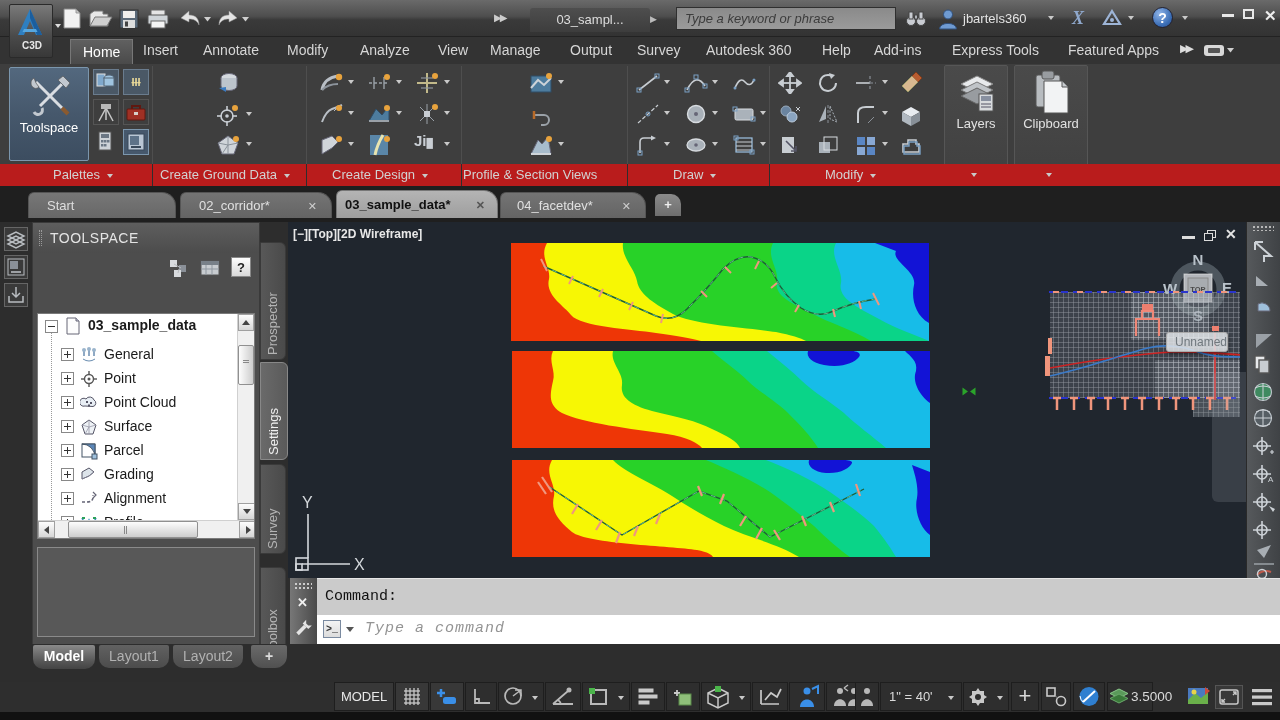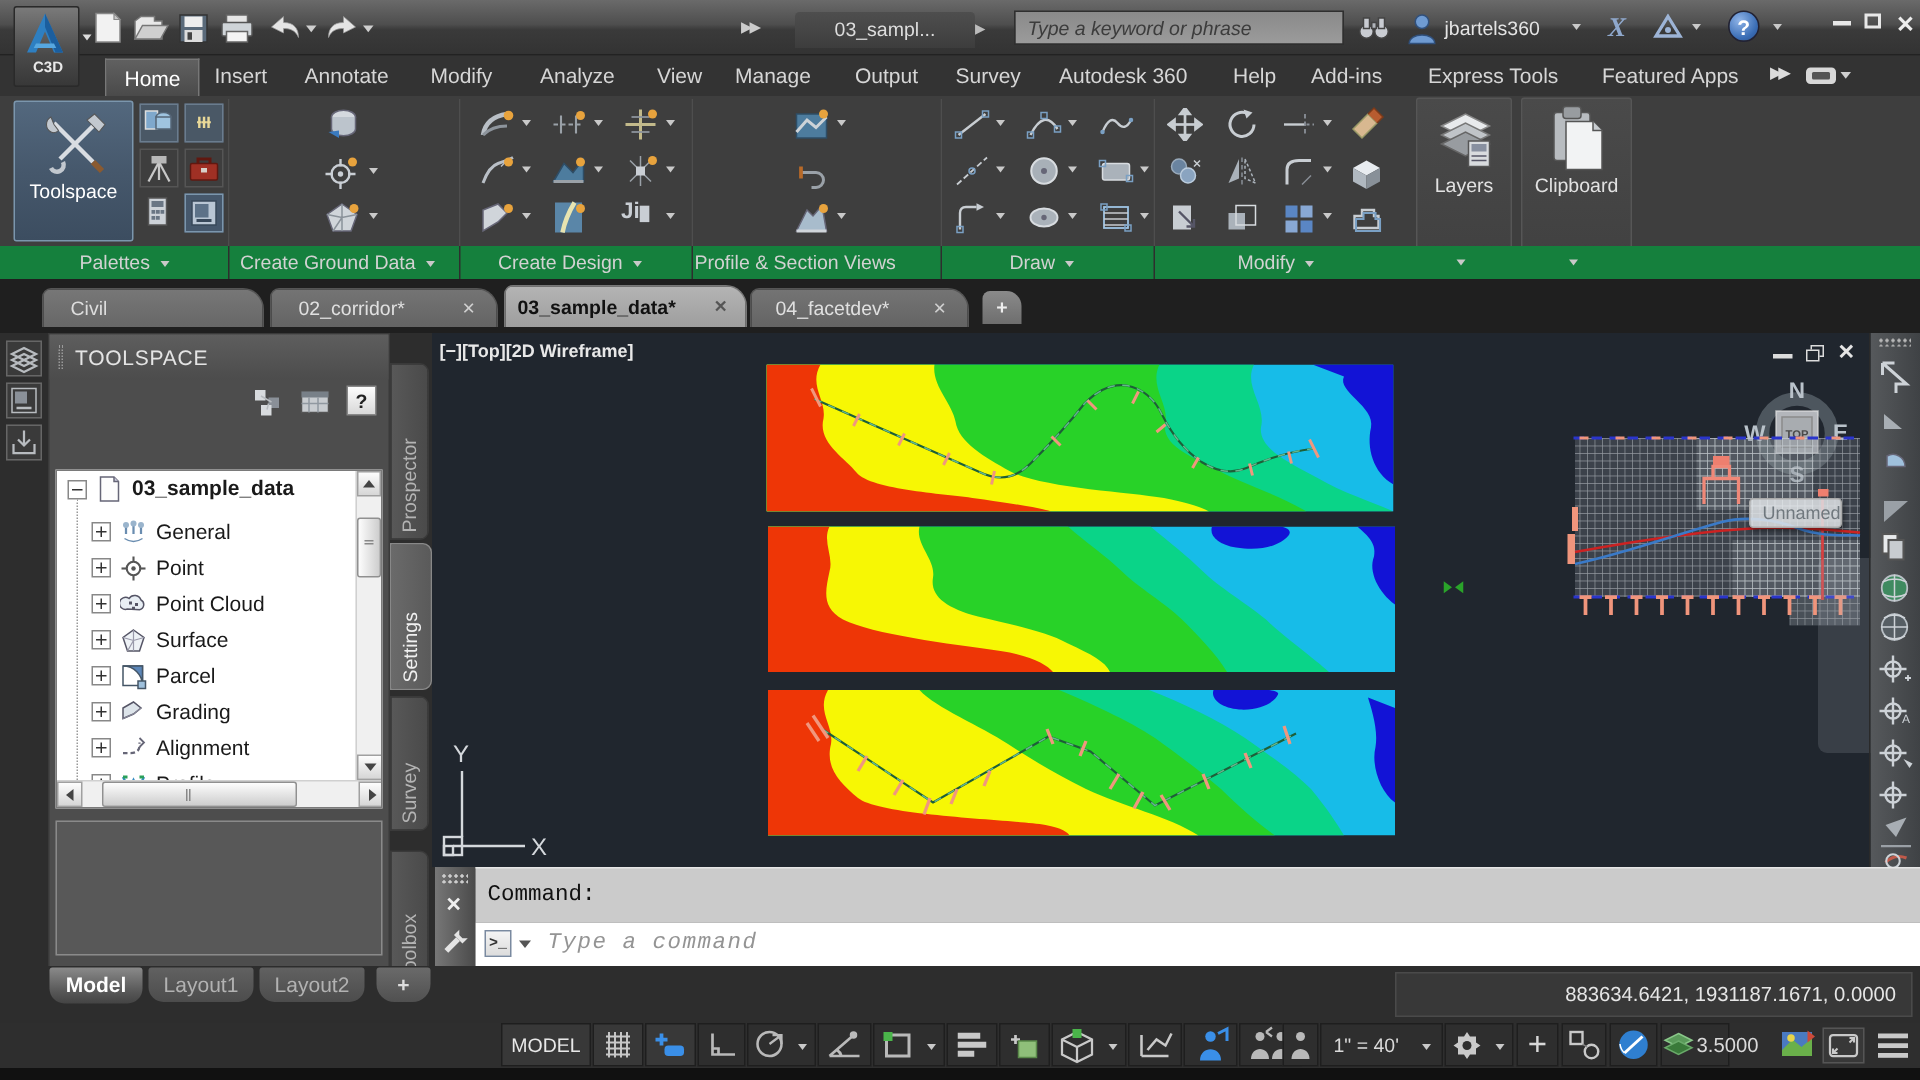--- a/index.html
+++ b/index.html
@@ -408,38 +408,38 @@
         <rect x="24" y="24" width="14" height="17" fill="#d8dbde" stroke="#555"></rect>
         <rect x="26" y="26" width="10" height="5" fill="#8890a0"></rect>
         <g stroke="#556" stroke-width="1">
             <line x1="26" y1="34" x2="36" y2="34"></line>
             <line x1="26" y1="37" x2="36" y2="37"></line>
           </g>
       </svg>
       <div style="position:absolute;left:0;top:50px;width:100%;text-align:center;color:#e2e2e2;font-size:13px;">Layers</div>
     </div>
   </div>
-  <div class="abs" id="ribbonlabels" style="left:0;top:164px;width:1280px;height:22px;background:#15803d;color:#d2d2d2;font-size:13px;">
+  <div class="abs" id="ribbonlabels" style="left:0;top:164px;width:1280px;height:22px;background:#b91c1c;color:#d2d2d2;font-size:13px;">
     <div class="abs" style="left:152px;top:0;width:1px;height:22px;background:#2e2e2e;"></div>
     <div class="abs" style="left:306px;top:0;width:1px;height:22px;background:#2e2e2e;"></div>
     <div class="abs" style="left:461px;top:0;width:1px;height:22px;background:#2e2e2e;"></div>
     <div class="abs" style="left:627px;top:0;width:1px;height:22px;background:#2e2e2e;"></div>
     <div class="abs" style="left:769px;top:0;width:1px;height:22px;background:#2e2e2e;"></div>
     <span class="abs" style="left:53px;top:3px;">Palettes <span class="caret" style="margin-left:3px;"></span></span>
     <span class="abs" style="left:160px;top:3px;">Create Ground Data <span class="caret" style="margin-left:3px;"></span></span>
     <span class="abs" style="left:332px;top:3px;">Create Design <span class="caret" style="margin-left:3px;"></span></span>
     <span class="abs" style="left:463px;top:3px;">Profile &amp; Section Views</span>
     <span class="abs" style="left:673px;top:3px;">Draw <span class="caret" style="margin-left:3px;"></span></span>
     <span class="abs" style="left:825px;top:3px;">Modify <span class="caret" style="margin-left:3px;"></span></span>
     <span class="abs caret" style="left:971px;top:9px;"></span>
     <span class="abs caret" style="left:1046px;top:9px;"></span>
   </div>
 
   <div class="abs" id="filetabs" style="left:0;top:186px;width:1280px;height:36px;background:#1f1f1f;font-size:13px;">
-    <div class="abs" style="left:28px;top:6px;width:148px;height:26px;background:linear-gradient(#777,#676767);color:#ddd;border-radius:6px 14px 0 0;line-height:26px;padding-left:18px;border:1px solid #555;border-bottom:none;">Civil</div>
+    <div class="abs" style="left:28px;top:6px;width:148px;height:26px;background:linear-gradient(#777,#676767);color:#ddd;border-radius:6px 14px 0 0;line-height:26px;padding-left:18px;border:1px solid #555;border-bottom:none;">Start</div>
     <div class="abs" style="left:180px;top:6px;width:152px;height:26px;background:linear-gradient(#747474,#646464);color:#e0e0e0;border-radius:6px 14px 0 0;line-height:26px;padding-left:18px;border:1px solid #555;border-bottom:none;">02_corridor*<span style="position:absolute;right:14px;color:#cfcfcf;font-size:11px;">✕</span></div>
     <div class="abs" style="left:336px;top:4px;width:162px;height:28px;background:linear-gradient(#b4b4b4,#9e9e9e);color:#111;font-weight:bold;border-radius:6px 14px 0 0;line-height:28px;padding-left:8px;border:1px solid #777;border-bottom:none;z-index:2;">03_sample_data*<span style="position:absolute;right:12px;color:#555;font-size:11px;">✕</span></div>
     <div class="abs" style="left:500px;top:6px;width:146px;height:26px;background:linear-gradient(#747474,#646464);color:#e0e0e0;border-radius:6px 14px 0 0;line-height:26px;padding-left:16px;border:1px solid #555;border-bottom:none;">04_facetdev*<span style="position:absolute;right:14px;color:#cfcfcf;font-size:11px;">✕</span></div>
     <div class="abs" style="left:655px;top:8px;width:26px;height:22px;background:linear-gradient(#8a8a8a,#6e6e6e);border-radius:5px 10px 0 0;color:#eee;font-weight:bold;text-align:center;line-height:22px;">+</div>
   </div>
 
   <div class="abs" id="dockstrip" style="left:0;top:222px;width:32px;height:498px;background:#2d2d2d;">
     <div class="abs" style="left:4px;top:5px;width:24px;height:24px;border:1px solid #666;background:#3a3a3a;"><svg width="22" height="22" viewBox="0 0 22 22">
           <g fill="none" stroke="#b8bcc0" stroke-width="1.5">
             <path d="M3 8 L11 4 L19 8 L11 12 Z"></path>
@@ -878,21 +878,20 @@
       <span style="position:absolute;left:48px;top:5px;font-family:'Liberation Mono',monospace;font-size:15px;font-style:italic;color:#949494;letter-spacing:1px;">Type a command</span>
     </div>
   </div>
 
   <div class="abs" id="layouttabs" style="left:0;top:644px;width:1280px;height:38px;background:#2d2d2d;font-size:14px;">
     <div class="abs" style="left:33px;top:1px;width:62px;height:24px;background:linear-gradient(#8a8a8a,#555 70%,#444);border-radius:2px 2px 10px 10px;color:#fff;font-weight:bold;text-align:center;line-height:23px;">Model</div>
     <div class="abs" style="left:99px;top:1px;width:70px;height:23px;background:linear-gradient(#616161,#4c4c4c);border-radius:2px 2px 10px 10px;color:#b2b2b2;text-align:center;line-height:22px;">Layout1</div>
     <div class="abs" style="left:173px;top:1px;width:70px;height:23px;background:linear-gradient(#616161,#4c4c4c);border-radius:2px 2px 10px 10px;color:#b2b2b2;text-align:center;line-height:22px;">Layout2</div>
     <div class="abs" style="left:251px;top:1px;width:36px;height:23px;background:linear-gradient(#6a6a6a,#505050);border-radius:2px 2px 12px 12px;color:#ddd;font-weight:bold;text-align:center;line-height:22px;">+</div>
 
-    <div class="abs" style="left:930px;top:4px;width:345px;height:30px;background:#383838;border:1px solid #4a4a4a;color:#e6e6e6;font-size:13.5px;line-height:28px;text-align:right;padding-right:10px;">883634.6421, 1931187.1671, 0.0000</div>
   </div>
   <div class="abs" id="statusbar" style="left:0;top:682px;width:1280px;height:30px;background:#2e2e2e;">
     <div class="abs" style="left:334px;top:0px;width:60px;height:29px;background:#383838;border:1px solid #1e1e1e;color:#e8e8e8;font-size:13px;text-align:center;line-height:27px;">MODEL</div>
     <div class="abs" style="left:395px;top:0px;width:34px;height:29px;background:#383838;border:1px solid #1e1e1e;"><svg width="32" height="27" viewBox="0 0 32 27">
           <g stroke="#c9c9c9" stroke-width="1.3">
             <line x1="10" y1="5" x2="10" y2="22"></line>
             <line x1="14" y1="5" x2="14" y2="22"></line>
             <line x1="18" y1="5" x2="18" y2="22"></line>
             <line x1="22" y1="5" x2="22" y2="22"></line>
             <line x1="8" y1="8" x2="24" y2="8"></line>

